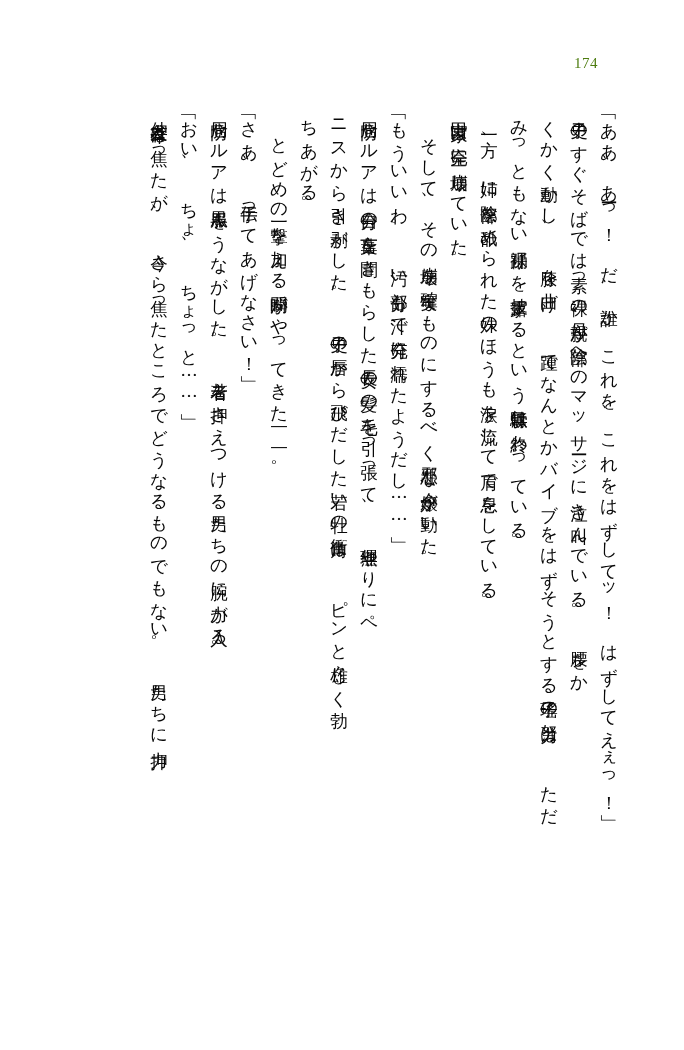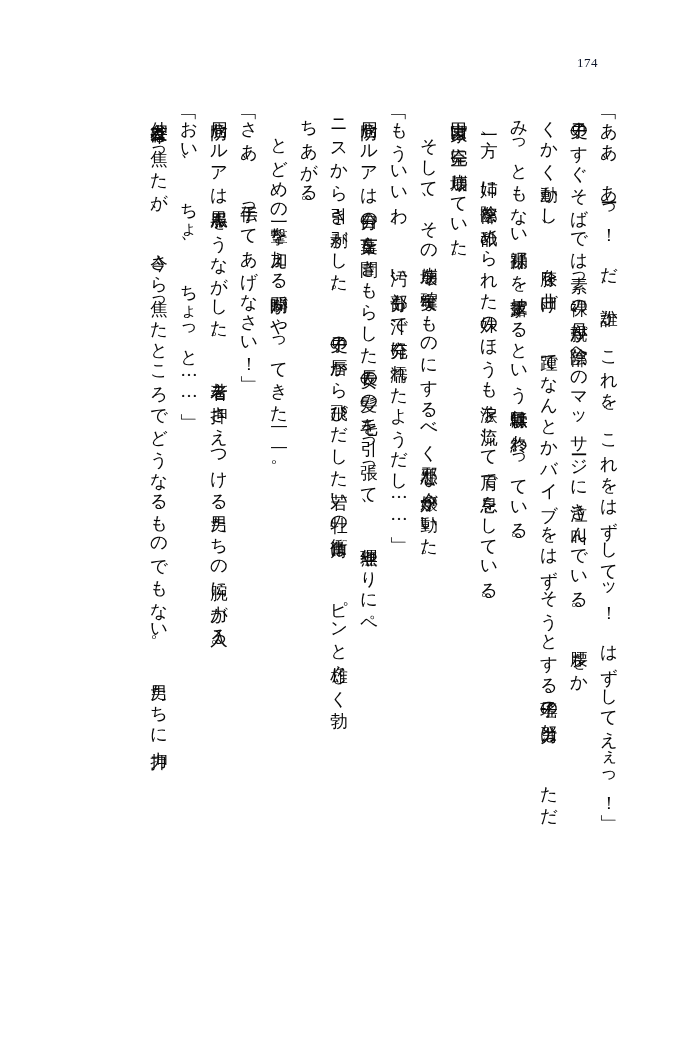--- a/index.html
+++ b/index.html
@@ -17,24 +17,24 @@
   .page {
     position: relative;
     width: 684px;
     height: 1050px;
     background: #ffffff;
   }
   .page-number {
     position: absolute;
     top: 55px;
     right: 86px;
-    font-size: 13px;
+    font-size: 15px;
     letter-spacing: 0.5px;
     font-family: "Liberation Serif", "DejaVu Serif", serif;
-    color: #0f172a;
+    color: #4d7c0f;
   }
   .text-block {
     position: absolute;
     top: 108px;
     right: 60px;
     left: 58px;
     bottom: 62px;
     display: flex;
     flex-direction: row-reverse;
     align-items: flex-start;

